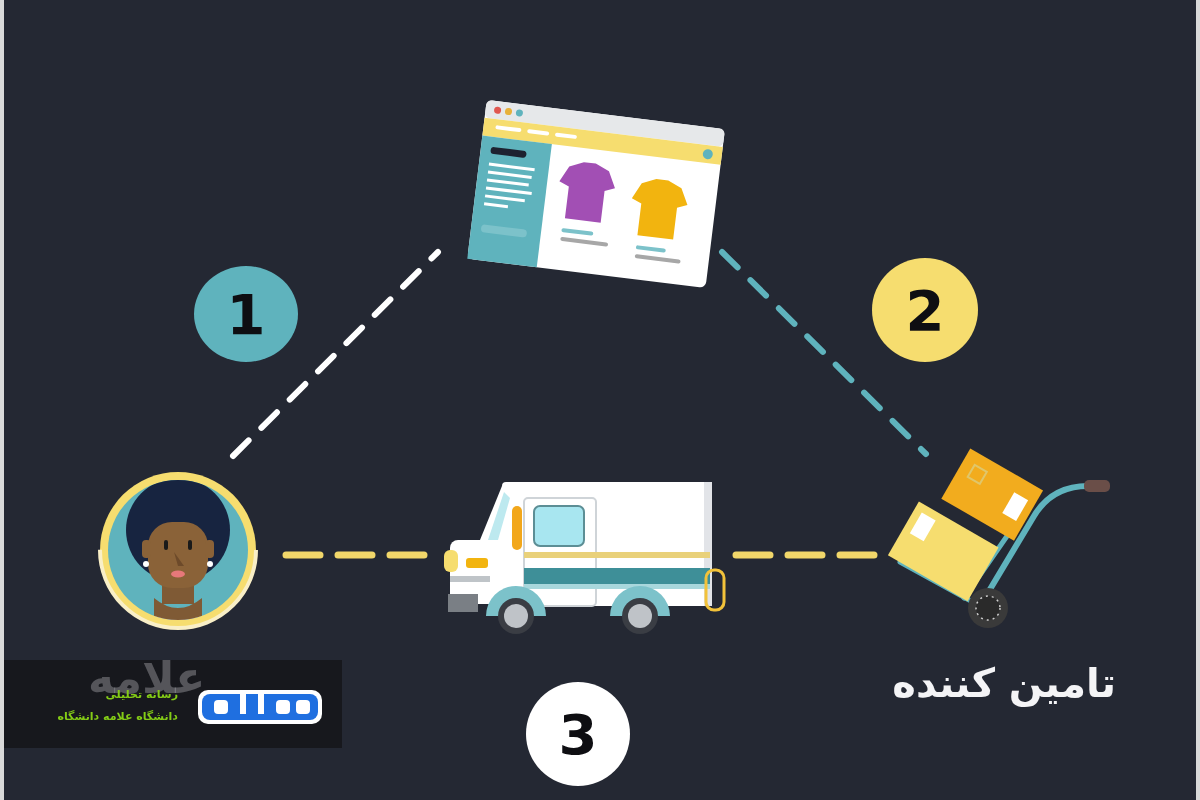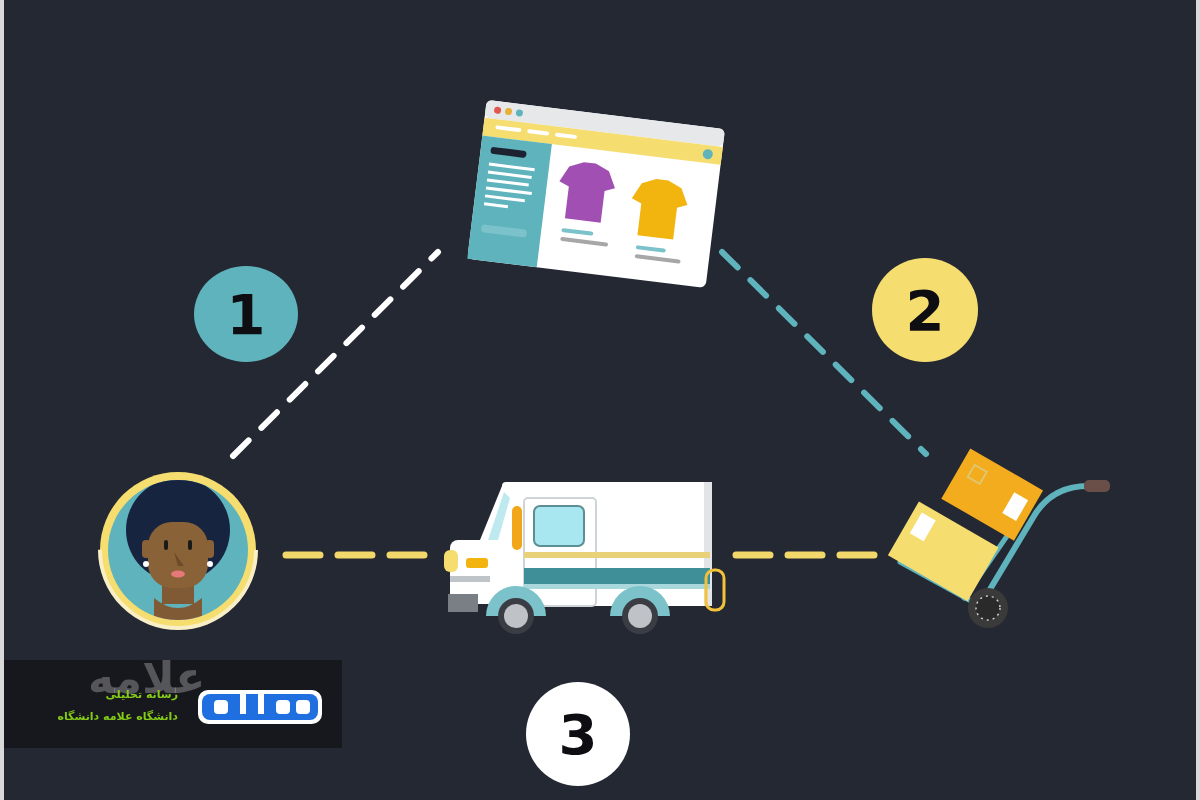--- a/index.html
+++ b/index.html
@@ -118,20 +118,21 @@
       <rect x="24" y="82" width="16" height="24" fill="#ffffff"></rect>
     </g>
     <circle cx="104" cy="162" r="20" fill="#3a3a3a"></circle>
     <circle cx="104" cy="162" r="12" fill="#2a2a2a" stroke="#cfcfcf" stroke-width="1.5" stroke-dasharray="2 4"></circle>
   </svg>
 
   <div class="num" style="left:190px;top:266px;width:104px;height:96px;background:#5fb3bd;">1</div>
   <div class="num" style="left:868px;top:258px;width:106px;height:104px;background:#f6dd6f;">2</div>
   <div class="num" style="left:522px;top:682px;width:104px;height:104px;background:#ffffff;">3</div>
 
+  <div class="label-fa" style="right:80px;top:660px;font-size:40px;">تامین کننده</div>
 
   <div class="wm">
     <div class="ghost" style="left:84px;top:-8px;">علامه</div>
     <svg class="abs" style="left:192px;top:22px" width="128" height="48" viewBox="0 0 128 48">
       <rect x="2" y="8" width="124" height="34" rx="10" fill="#ffffff"></rect>
       <rect x="6" y="12" width="116" height="26" rx="8" fill="#1f6fe0"></rect>
       <rect x="18" y="18" width="14" height="14" rx="4" fill="#ffffff"></rect>
       <rect x="44" y="12" width="6" height="20" fill="#ffffff"></rect>
       <rect x="62" y="12" width="6" height="20" fill="#ffffff"></rect>
       <rect x="80" y="18" width="14" height="14" rx="4" fill="#ffffff"></rect>

